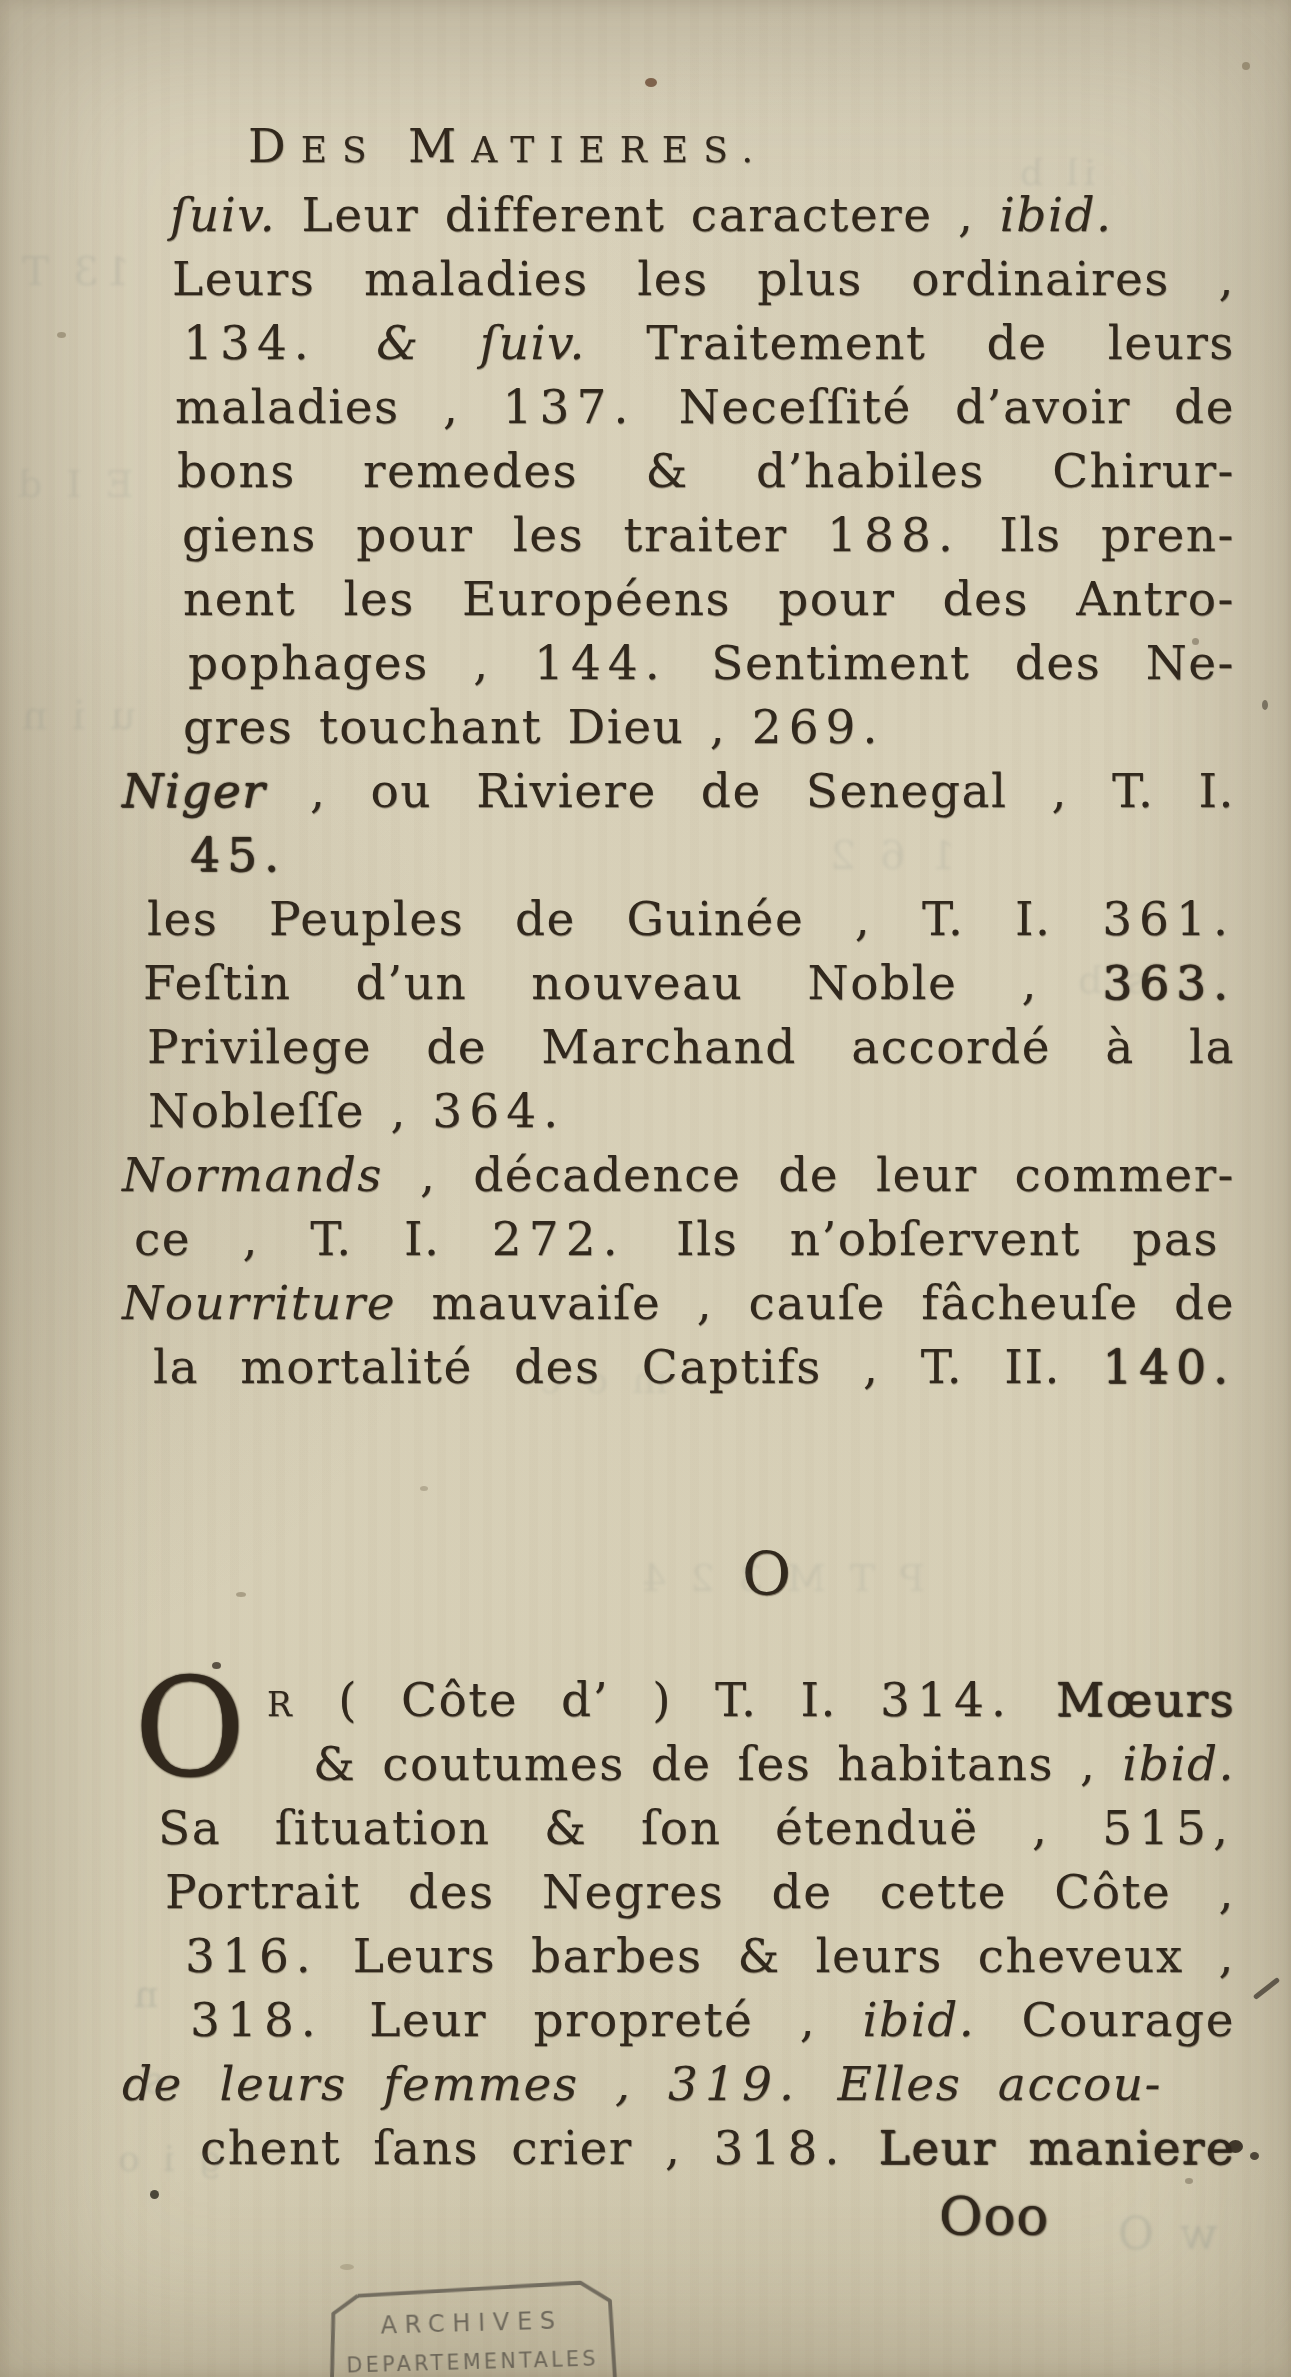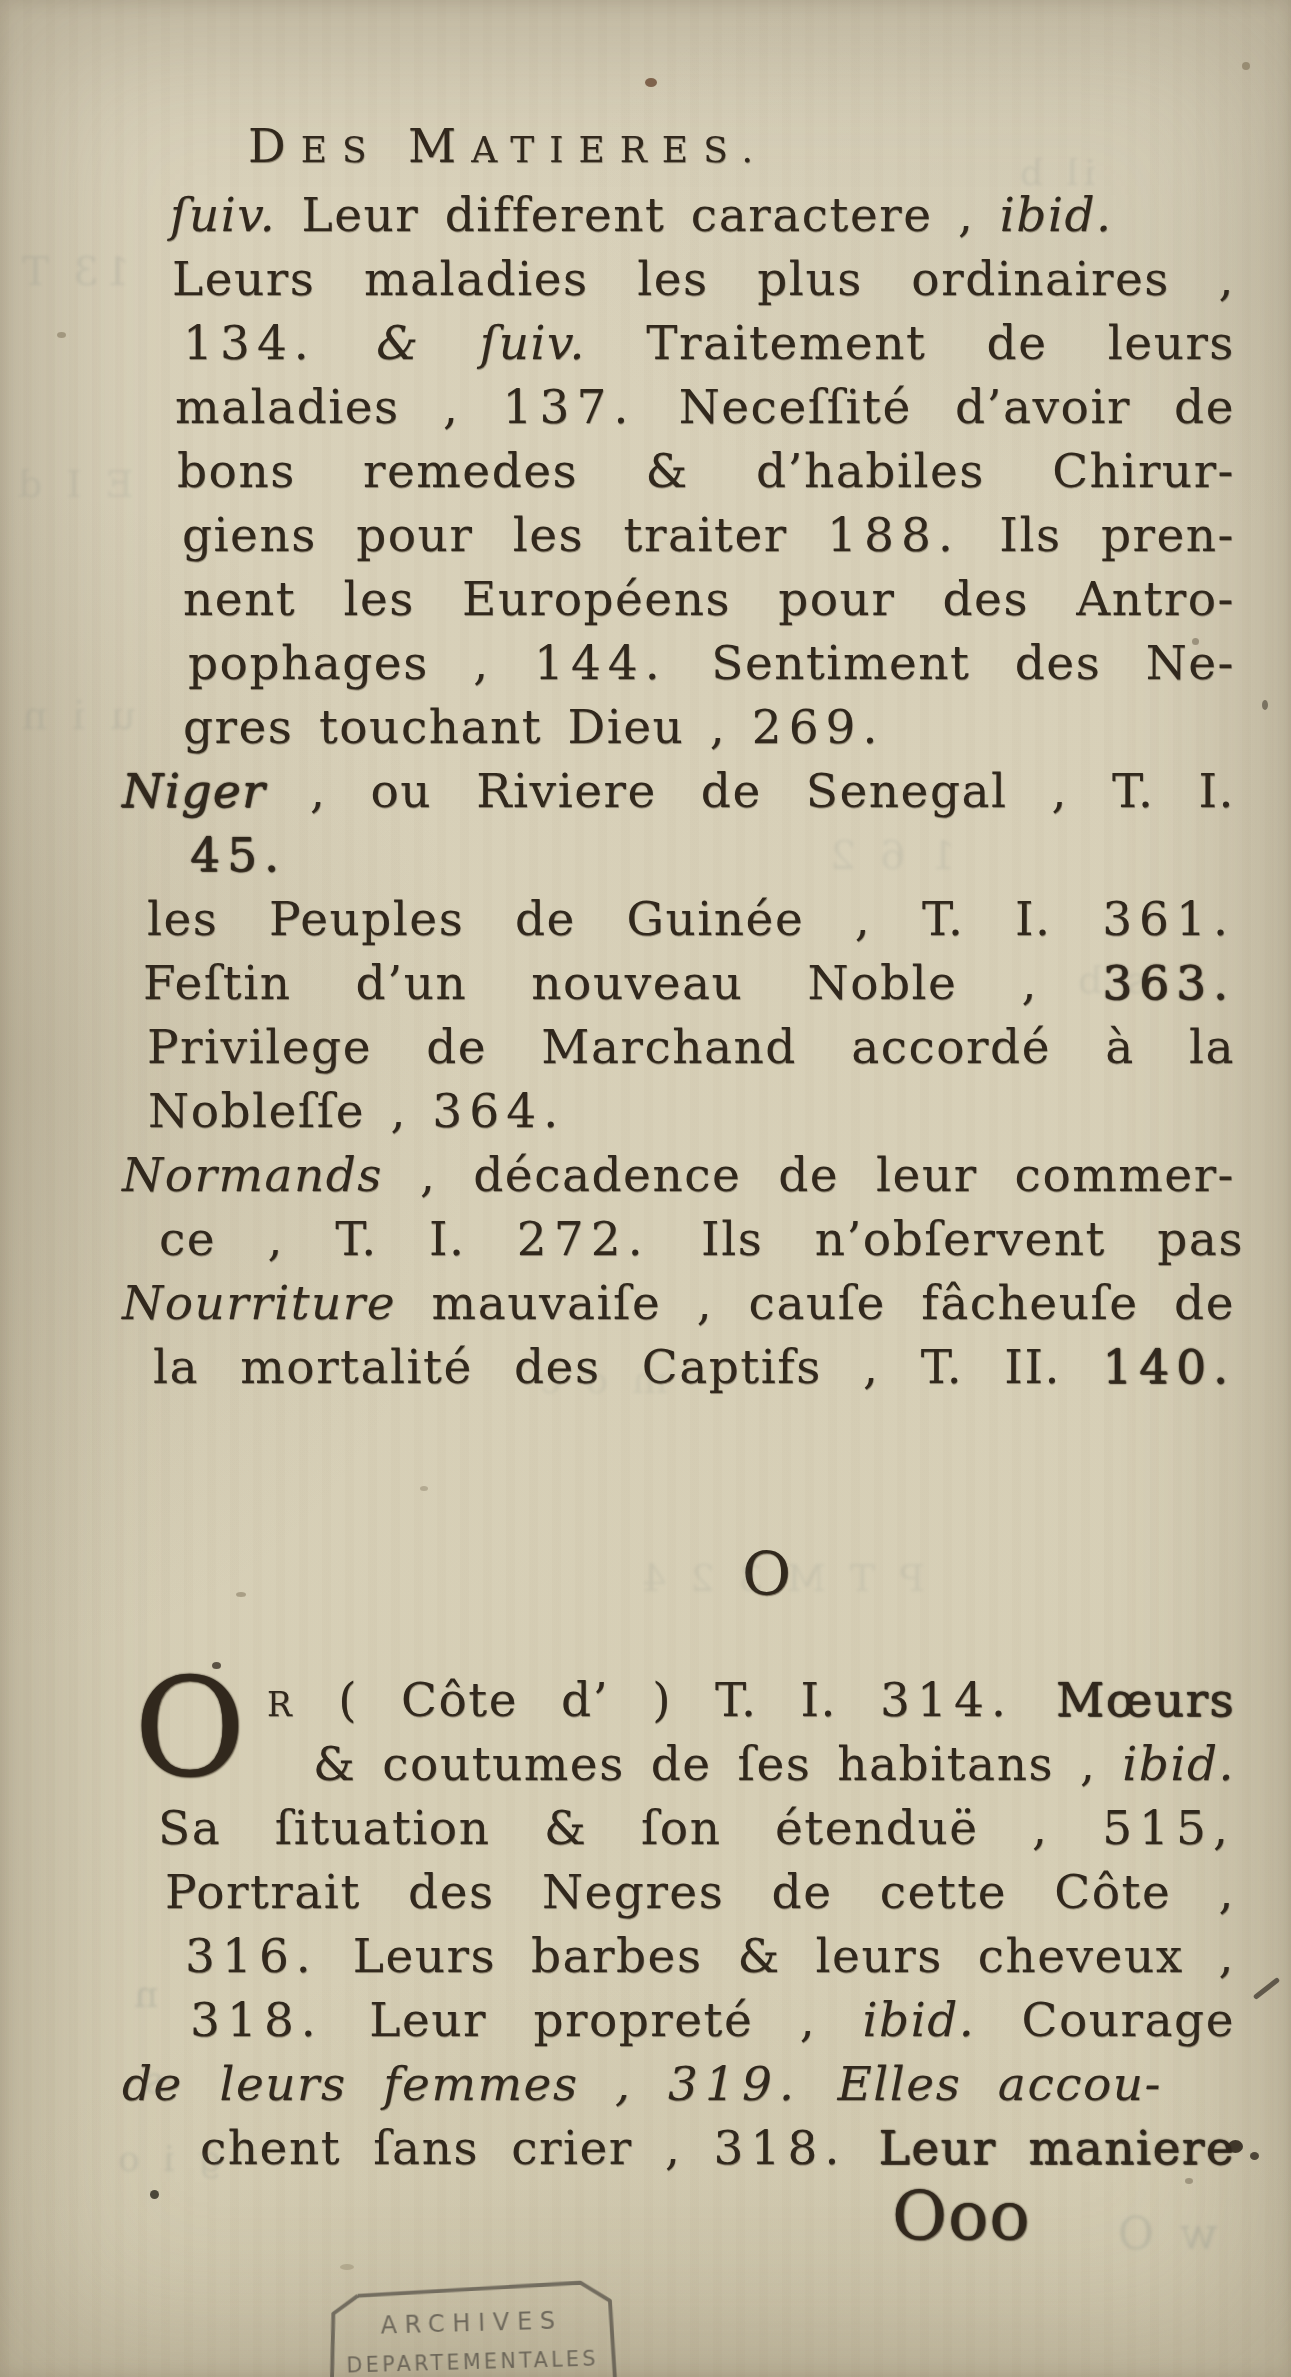--- a/index.html
+++ b/index.html
@@ -49,22 +49,22 @@
     font-size:136px; line-height:128px;
     text-shadow:0 0 2px currentColor, 1px 1.2px 1.5px rgba(45,35,20,0.6);
   }
   .footer-tome{
     position:absolute; left:376px; top:2188px;
     font-size:47px; line-height:64px; font-style:italic;
     text-shadow:0 0 1.8px currentColor, 1px 1px 1.2px rgba(45,35,20,0.55);
     letter-spacing:2px;
   }
   .footer-catchword{
-    position:absolute; left:892px; top:2184px;
-    font-size:67px; line-height:64px;
+    position:absolute; left:939px; top:2184px;
+    font-size:53px; line-height:64px;
     text-shadow:0 0 2px currentColor, 1px 1px 1.4px rgba(45,35,20,0.6);
     letter-spacing:1px;
   }
   .stamp{
     position:absolute; left:300px; top:2278px; width:345px; height:120px;
     transform:rotate(-1.6deg);
     opacity:0.82;
     filter:blur(0.3px);
   }
   .stamp text{
@@ -106,21 +106,21 @@
       <div class="line" style="margin-left: 61px; width: 1052px;"><span class="">nent les Européens pour des Antro-</span></div>
       <div class="line" style="margin-left: 66px; width: 1047px;"><span class="">pophages , </span><span class="num">144.</span><span class=""> Sentiment des Ne-</span></div>
       <div class="line short" style="margin-left: 61px; width: 1052px;"><span class="">gres touchant Dieu , </span><span class="num">269.</span></div>
       <div class="line" style="margin-left: 0px; width: 1113px;"><span class="it heavy">Niger</span><span class=""> , ou Riviere de Senegal , T. I.</span></div>
       <div class="line short" style="margin-left: 68px; width: 1045px; text-align: right;"><span class="num heavy">45.</span></div>
       <div class="line" style="margin-left: 25px; width: 1088px;"><span class="">les Peuples de Guinée , T. I. </span><span class="num">361.</span></div>
       <div class="line" style="margin-left: 21px; width: 1092px;"><span class="">Feſtin d’un nouveau Noble , </span><span class="num heavy">363.</span></div>
       <div class="line" style="margin-left: 25px; width: 1088px;"><span class="">Privilege de Marchand accordé à la</span></div>
       <div class="line short" style="margin-left: 26px; width: 1087px;"><span class="">Nobleſſe , </span><span class="num">364.</span></div>
       <div class="line" style="margin-left: 0px; width: 1113px;"><span class="it">Normands</span><span class=""> , décadence de leur commer-</span></div>
-      <div class="line" style="margin-left: 37px; width: 1085px;"><span class="">ce , T. I. </span><span class="num">272.</span><span class=""> Ils n’obſervent pas</span></div>
+      <div class="line" style="margin-left: 12px; width: 1085px;"><span class="">ce , T. I. </span><span class="num">272.</span><span class=""> Ils n’obſervent pas</span></div>
       <div class="line" style="margin-left: 0px; width: 1113px;"><span class="it">Nourriture</span><span class=""> mauvaiſe , cauſe fâcheuſe de</span></div>
       <div class="line" style="margin-left: 31px; width: 1082px;"><span class="">la mortalité des Captifs , T. II. </span><span class="num heavy">140.</span></div>
     </div>
 
   <div class="section-heading">O</div>
 
   <div class="drop-cap">O</div>
 
   <div class="o-block">
       <div class="line" style="margin-left: 145px; width: 968px;"><span class="sc">R</span><span class=""> ( Côte d’ ) T. I. </span><span class="num">314.</span><span class="heavy"> Mœurs</span></div>

